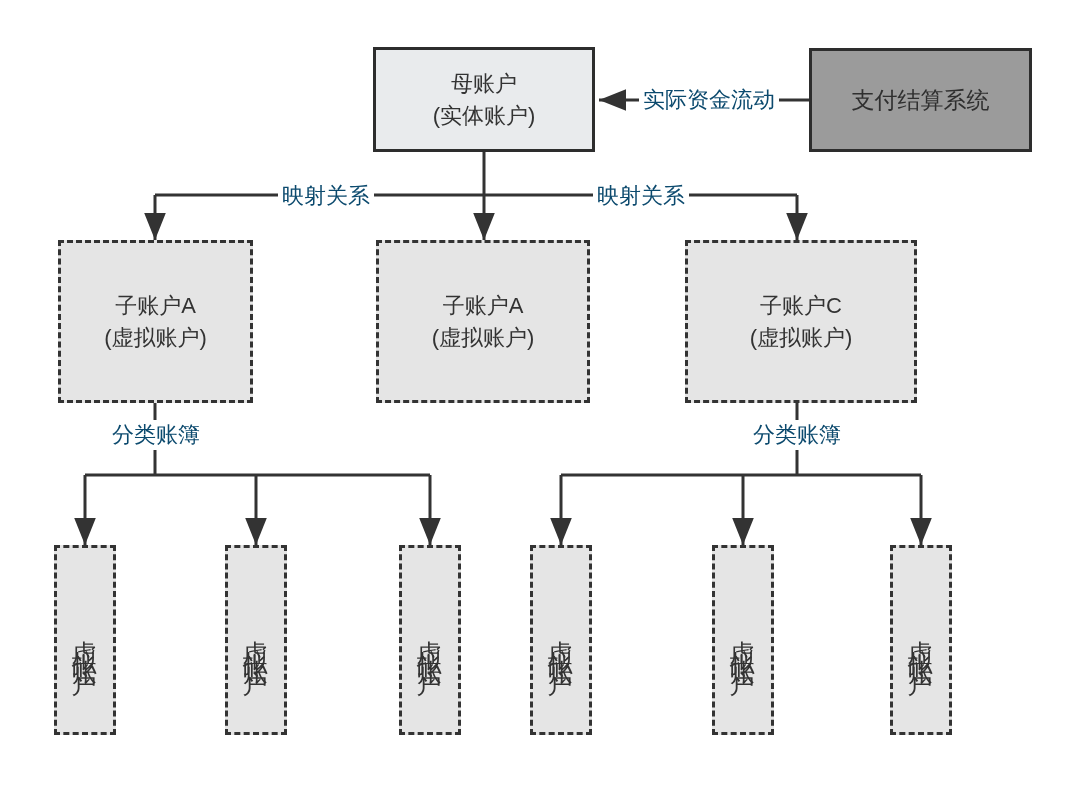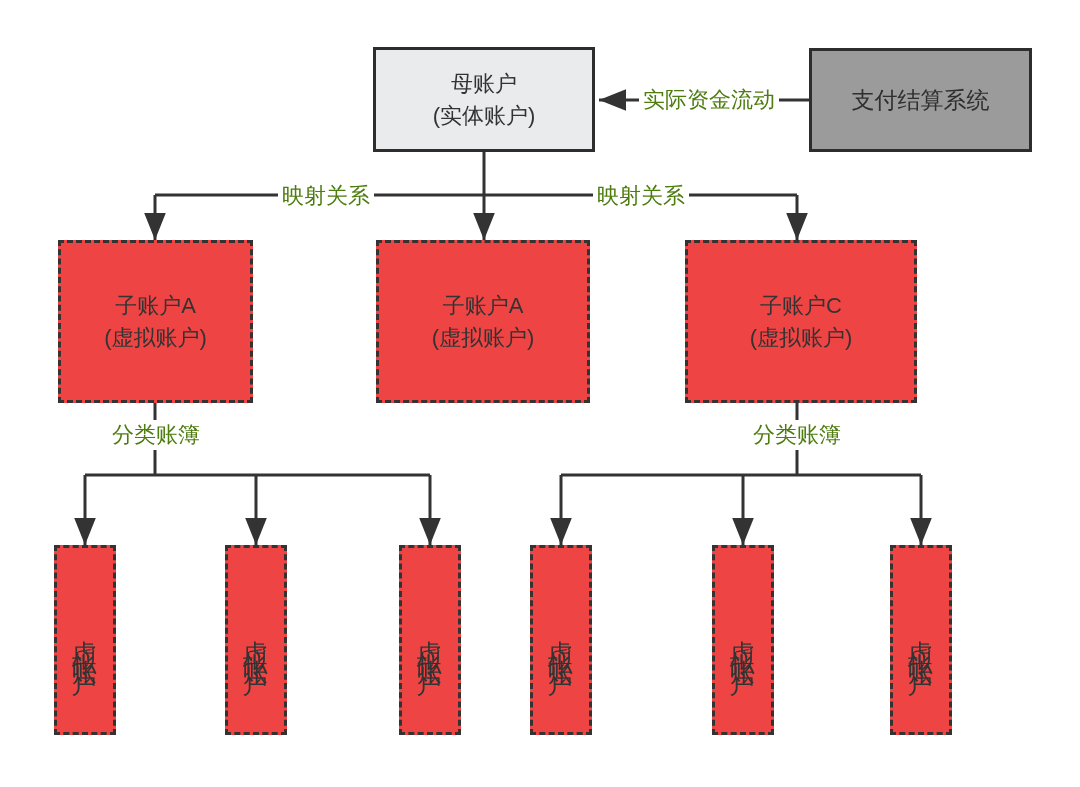--- a/index.html
+++ b/index.html
@@ -50,21 +50,21 @@
     background: #e9ebed;
     left: 373px; top: 47px; width: 222px; height: 105px;
   }
   .system-box {
     background: #9b9b9b;
     left: 809px; top: 48px; width: 223px; height: 104px;
   }
   .system-box .tline { font-size: 23px; color: #2f2f2f; }
   .dashed-box {
     border: 3px dashed #333333;
-    background: #ef4444;
+    background: #e5e5e5;
   }
   .sub-a { left: 58px;  top: 240px; width: 195px; height: 163px; }
   .sub-b { left: 376px; top: 240px; width: 214px; height: 163px; }
   .sub-c { left: 685px; top: 240px; width: 232px; height: 163px; }
   .vbox {
     top: 545px; width: 62px; height: 190px;
   }
   .v1 { left: 54px; }
   .v2 { left: 225px; }
   .v3 { left: 399px; }
@@ -78,21 +78,21 @@
     letter-spacing: 10px;
     white-space: nowrap;
   }
   .edge-label {
     position: absolute;
     transform: translate(-50%, -50%);
     background: #ffffff;
     padding: 0 4px;
     font-size: 22px;
     white-space: nowrap;
-    color: #4d7c0f;
+    color: #0c4a6e;
   }
   .lbl-fund    { left: 709px; top: 100px; }
   .lbl-map-l   { left: 326px; top: 196px; }
   .lbl-map-r   { left: 641px; top: 196px; }
   .lbl-ledg-l  { left: 156px; top: 435px; }
   .lbl-ledg-r  { left: 797px; top: 435px; }
 </style>
 </head>
 <body>
 

